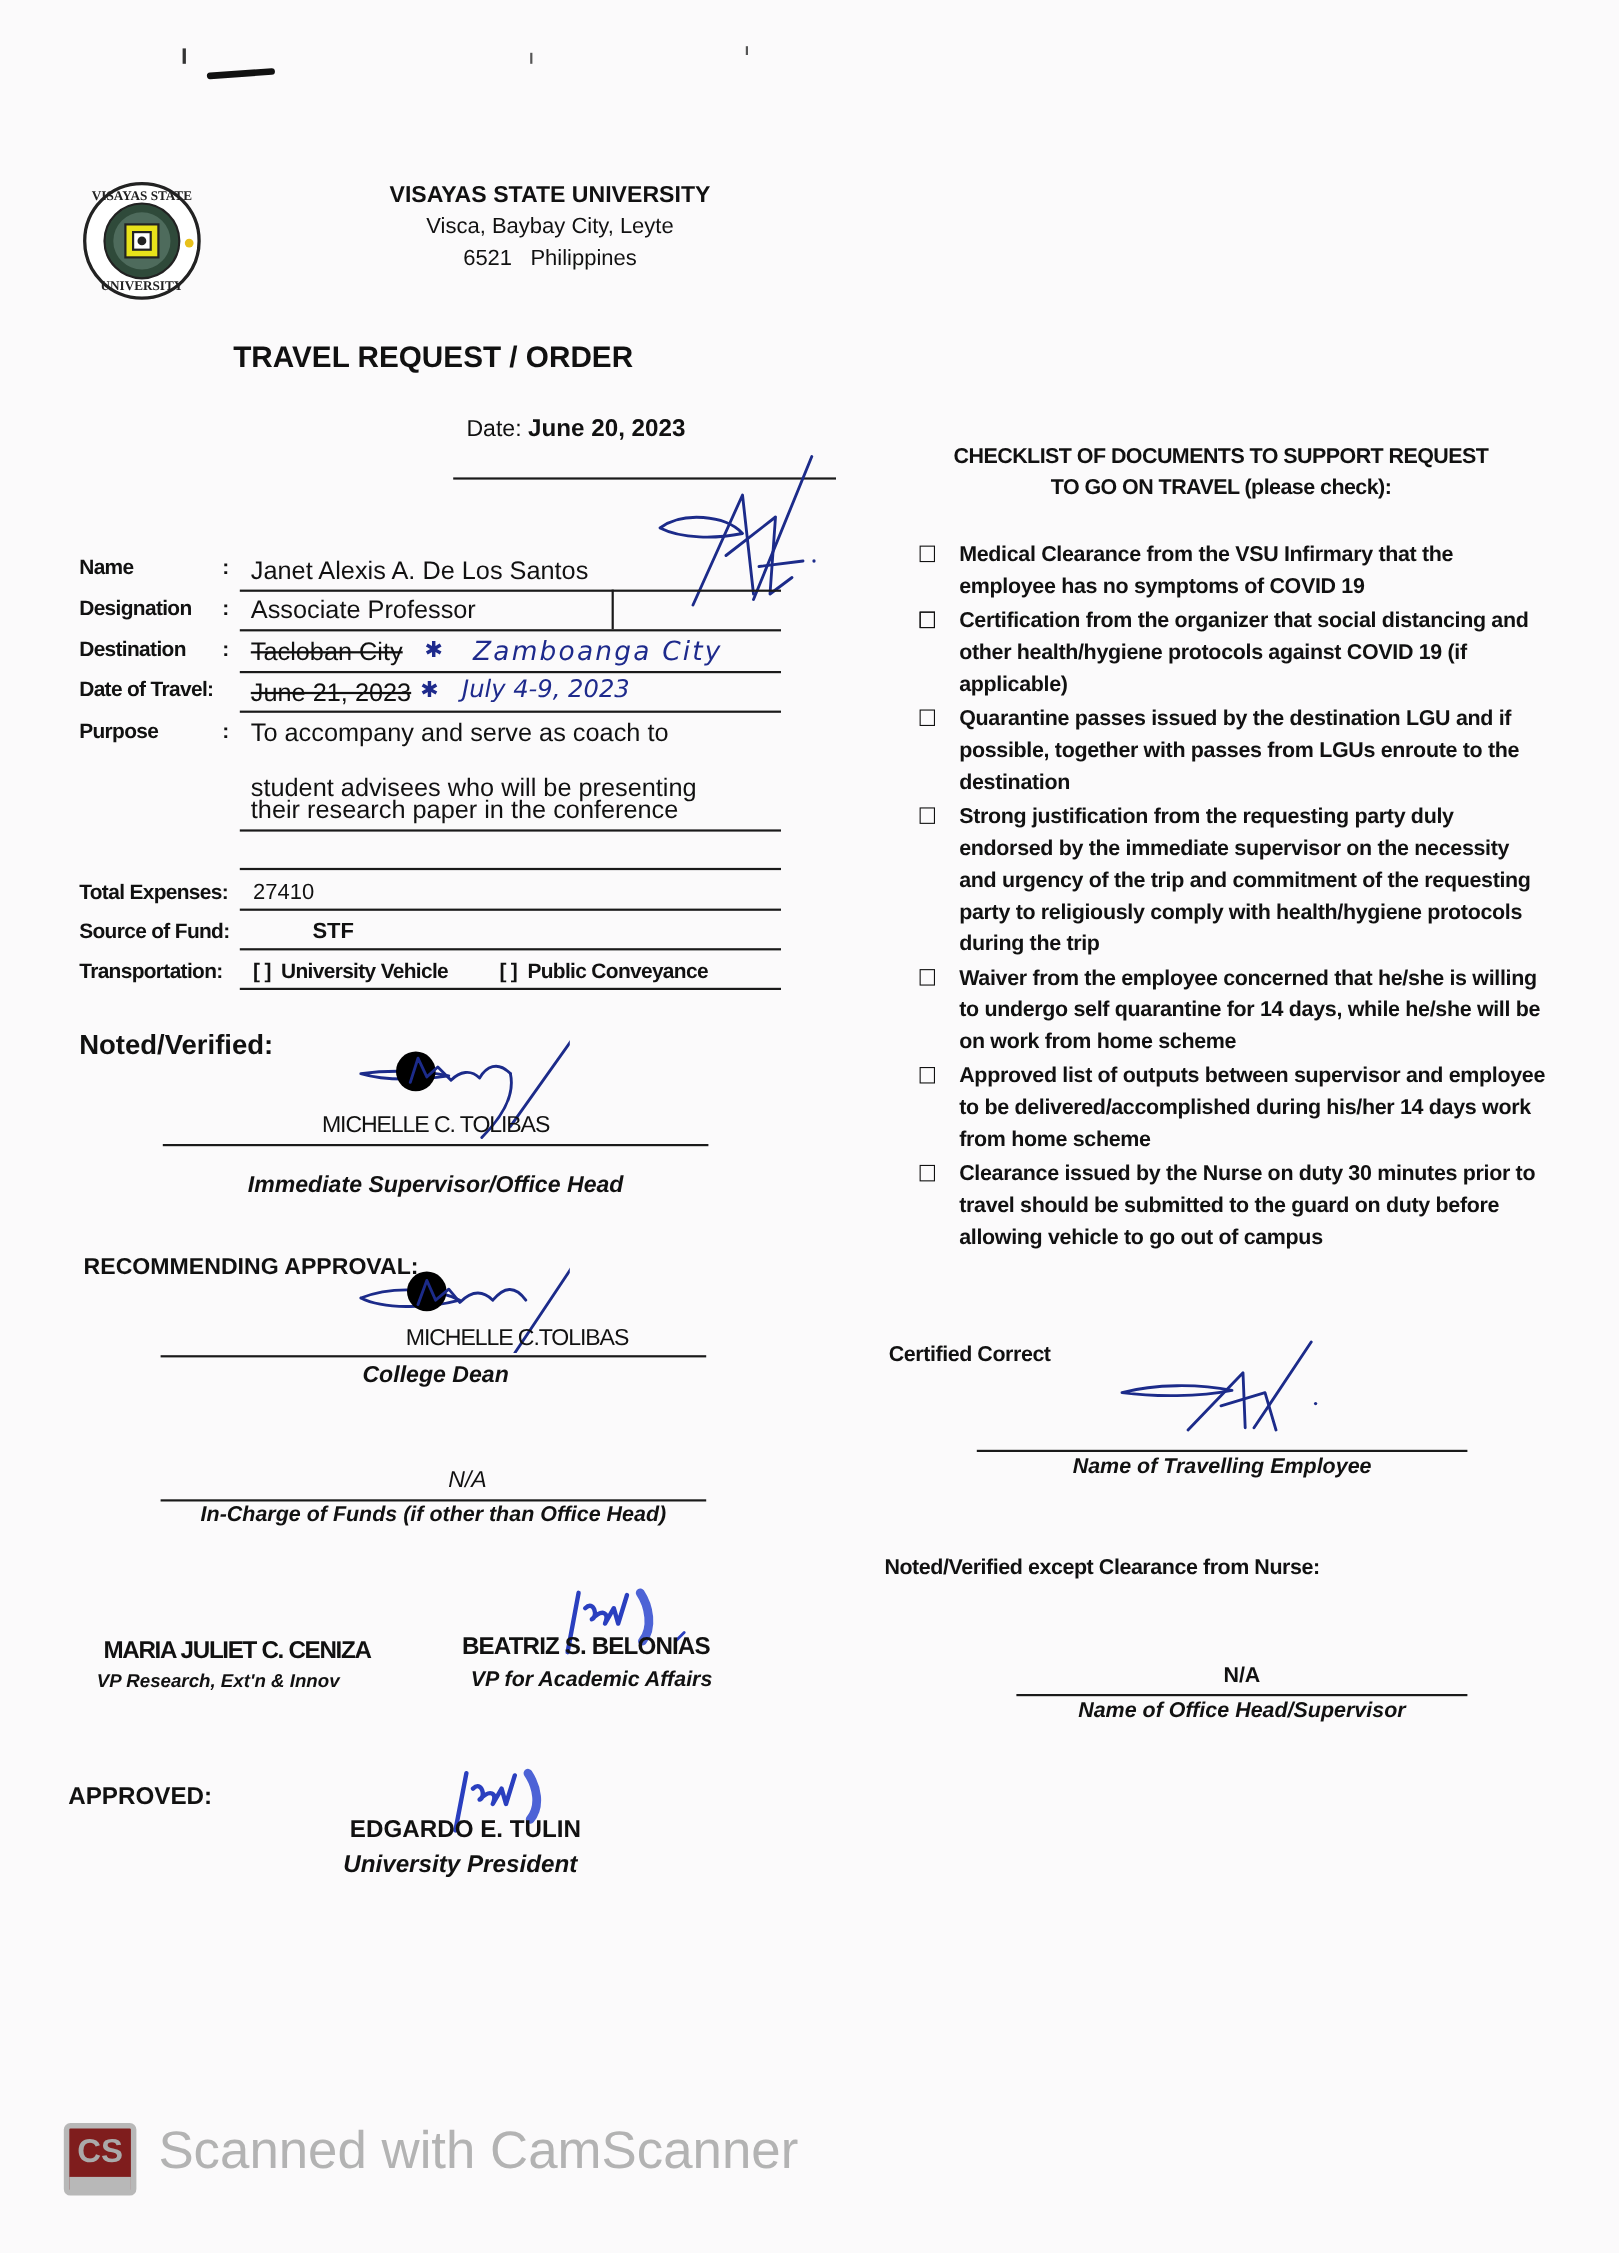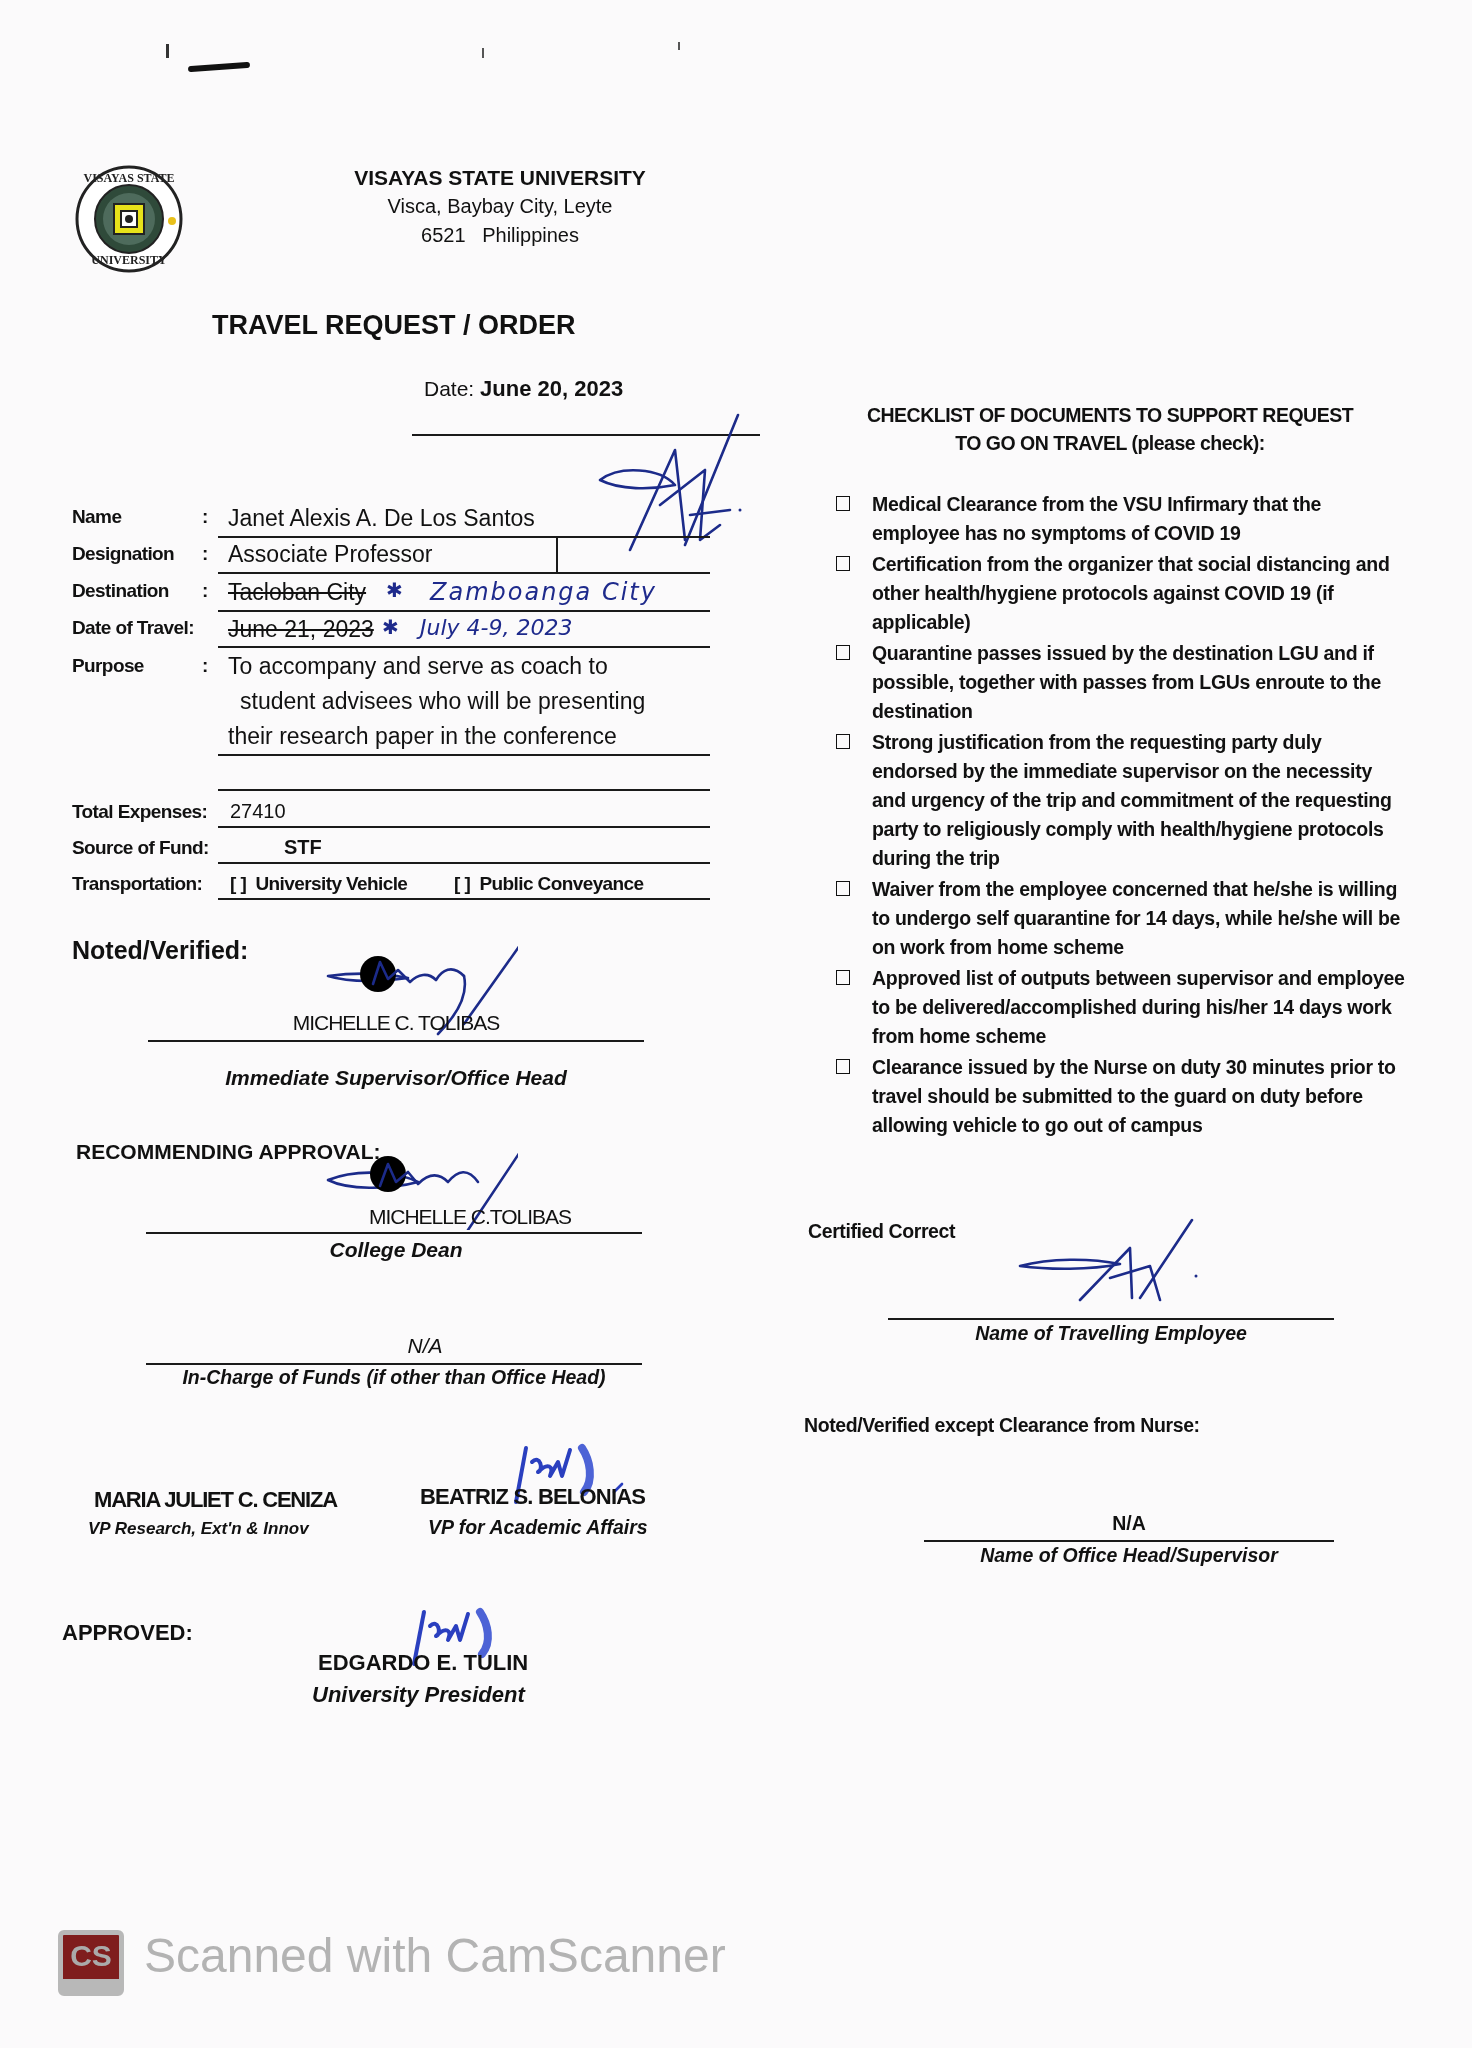--- a/index.html
+++ b/index.html
@@ -83,21 +83,21 @@
   <span>Date of Travel</span><span>:</span>
 </div>
 <div class="abs val" style="left:228px;top:616px;text-decoration:line-through;">June 21, 2023</div>
 <div class="abs hand" style="left:382px;top:615px;font-size:20px;">✱</div>
 <div class="abs hand" style="left:420px;top:615px;font-size:22px;">July 4-9, 2023</div>
 <div class="line" style="left:218px;top:646px;width:492px;"></div>
 
 <div class="abs label" style="left:72px;top:655px;">Purpose</div>
 <div class="abs label" style="left:202px;top:655px;">:</div>
 <div class="abs val" style="left:228px;top:653px;">To accompany and serve as coach to</div>
-<div class="abs val" style="left:228px;top:688px;margin-left:12px;">student advisees who will be presenting</div>
+<div class="abs val" style="left:228px;top:703px;">student advisees who will be presenting</div>
 <div class="abs val" style="left:228px;top:723px;">their research paper in the conference</div>
 <div class="line" style="left:218px;top:754px;width:492px;"></div>
 <div class="line" style="left:218px;top:789px;width:492px;"></div>
 
 <div class="abs label" style="left:72px;top:801px;">Total Expenses:</div>
 <div class="abs" style="left:230px;top:800px;font-size:20px;">27410</div>
 <div class="line" style="left:218px;top:826px;width:492px;"></div>
 
 <div class="abs label" style="left:72px;top:837px;">Source of Fund:</div>
 <div class="abs b" style="left:284px;top:836px;font-size:20px;">STF</div>

